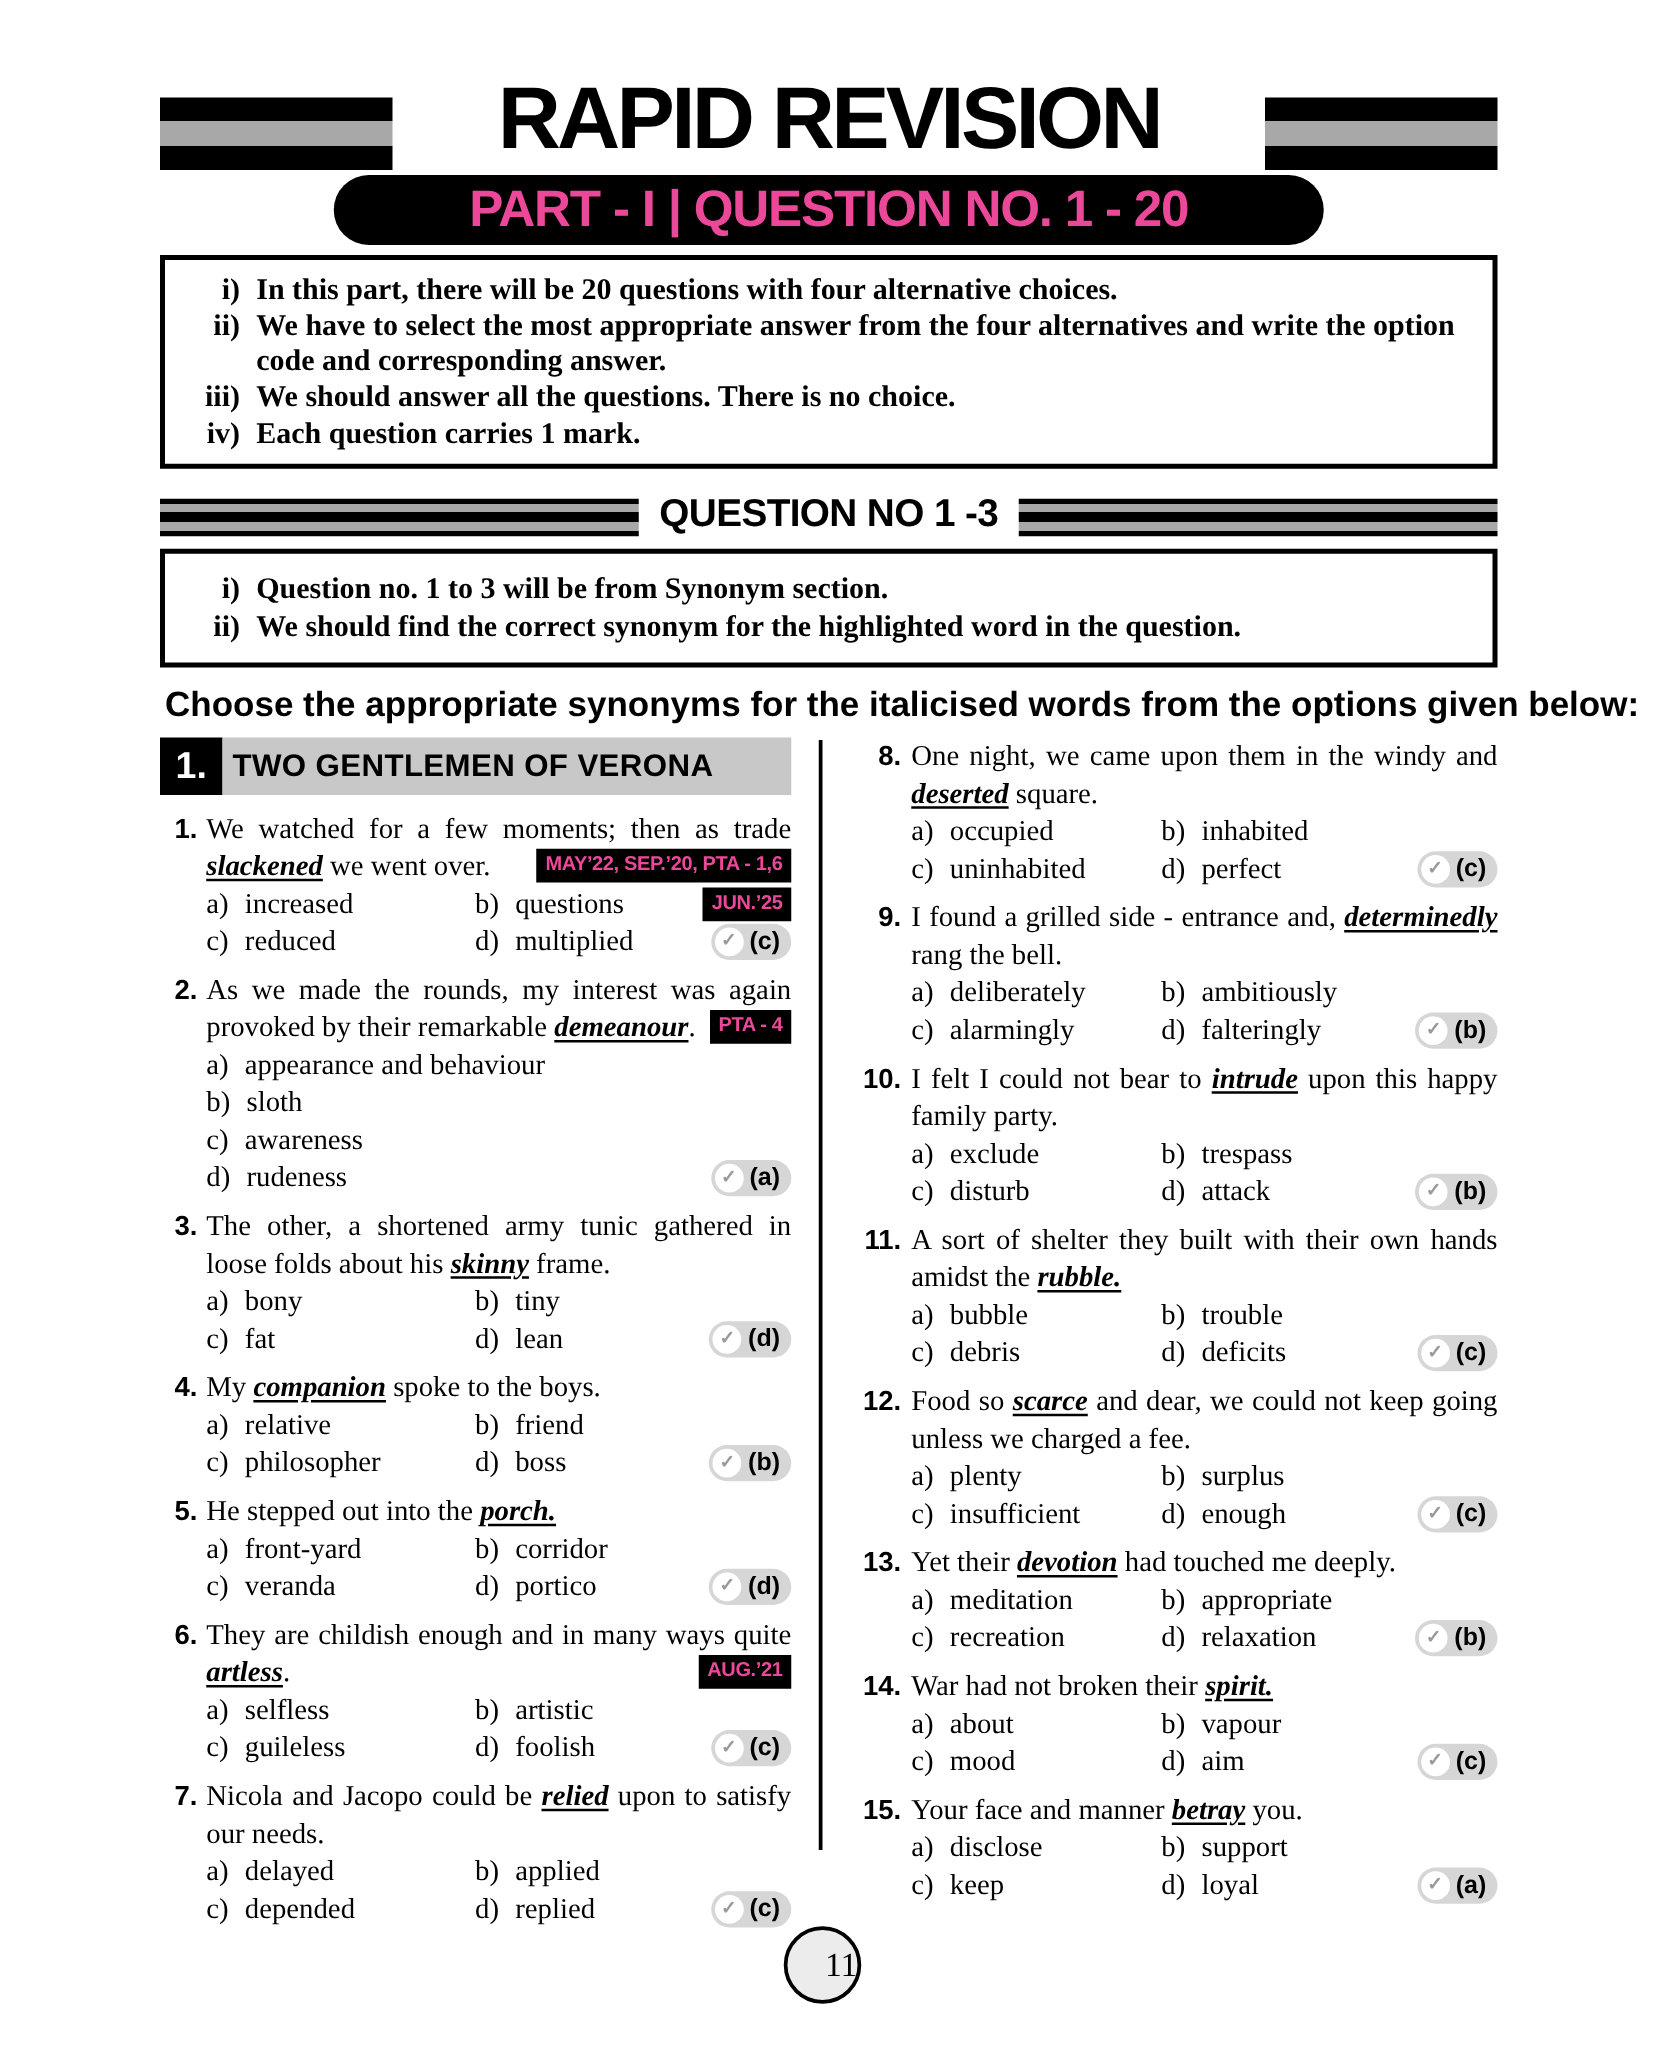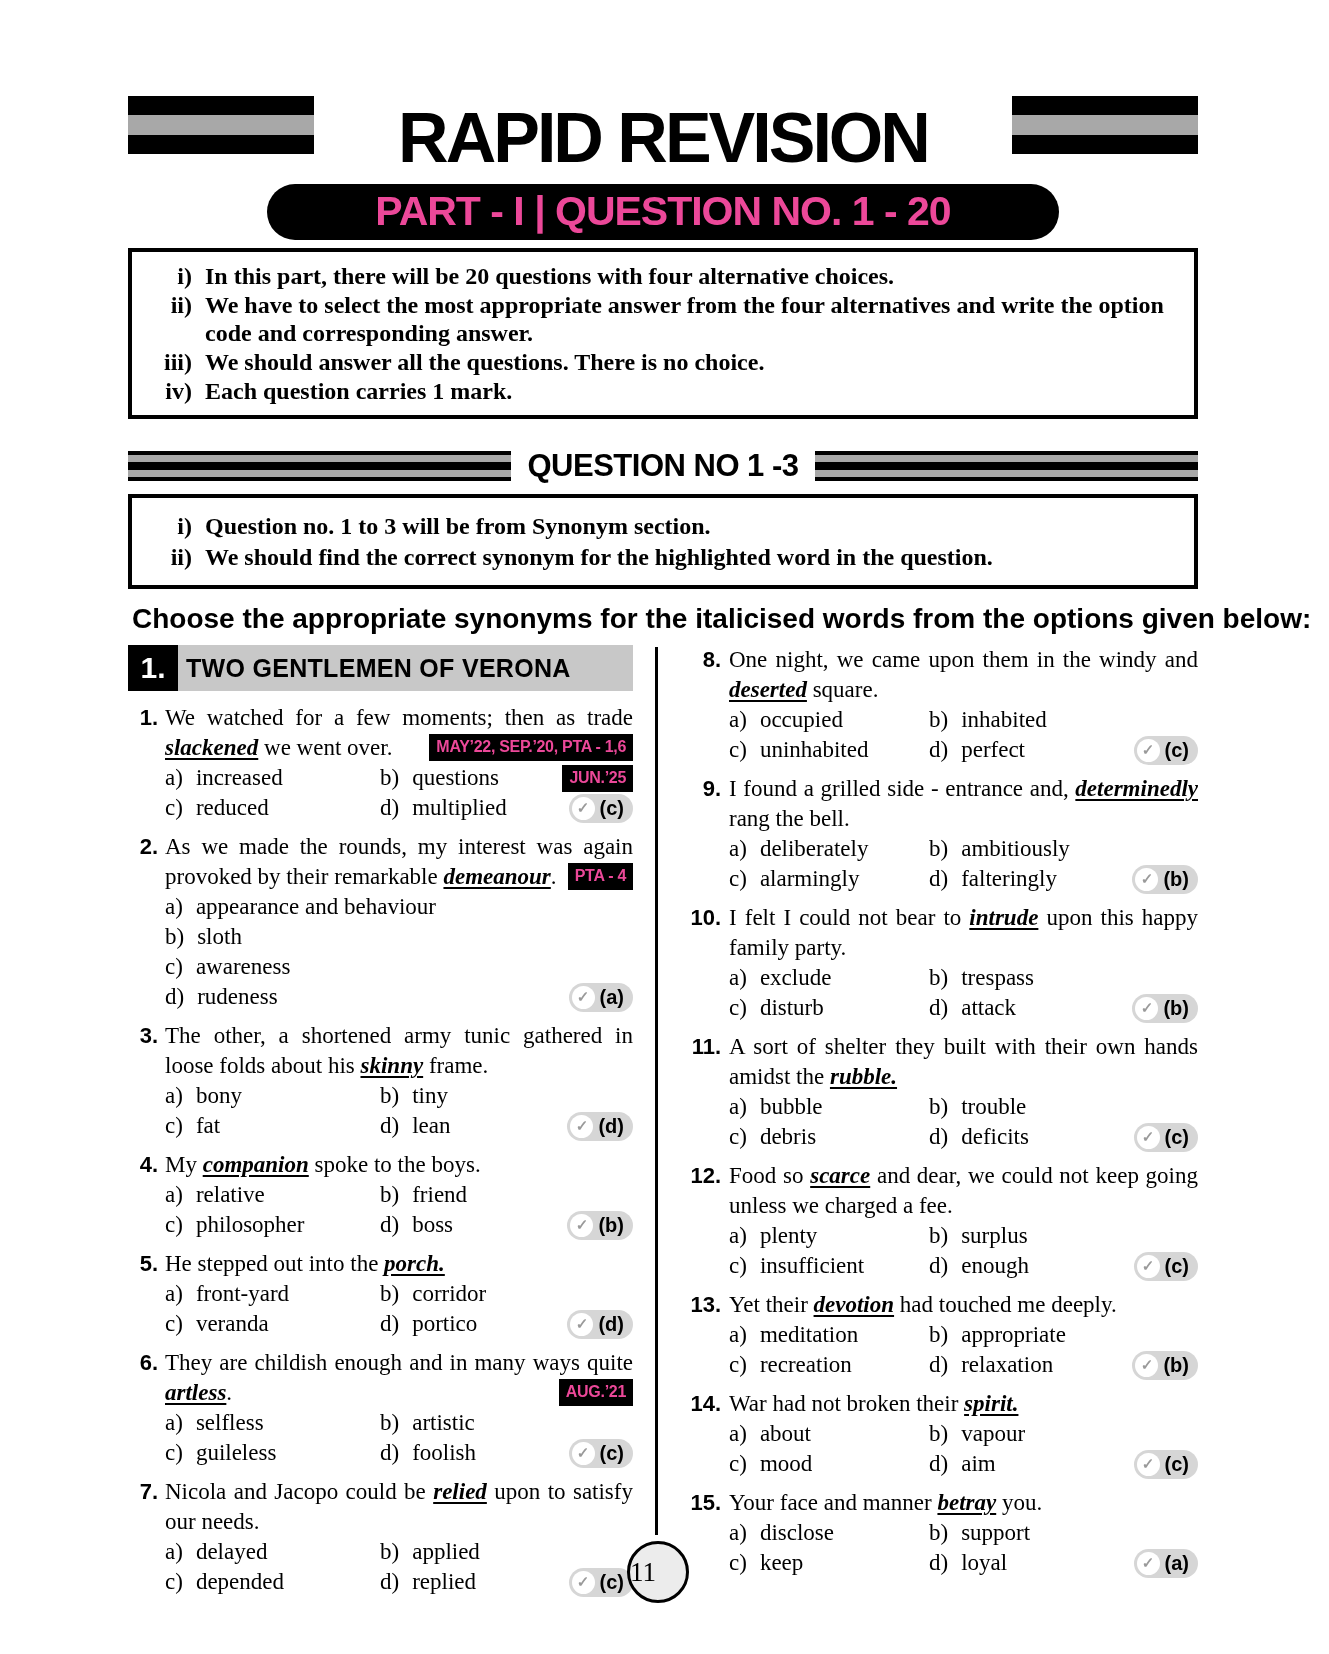--- a/index.html
+++ b/index.html
@@ -3,41 +3,41 @@
 <meta charset="utf-8">
 <style>
   html,body{margin:0;padding:0}
   body{
     width:1329px;height:1654px;position:relative;background:#fff;color:#000;
     font-family:"Liberation Serif",serif;overflow:hidden;
   }
   .content{position:absolute;left:128px;top:0;width:1070px}
 
   
-  .masthead{display:flex;align-items:flex-start;gap:14px;margin-top:96px;height:84px}
+  .masthead{display:flex;align-items:flex-end;gap:14px;margin-top:52px;height:84px}
   .tri-bar{width:186px;height:58px;flex:none;
     background:linear-gradient(to bottom,#000 0 33%,#a8a8a8 33% 67%,#000 67% 100%)}
   .main-title{flex:1;text-align:center;font-family:"Liberation Sans",sans-serif;
     font-weight:bold;font-size:70px;letter-spacing:-3px;line-height:84px;white-space:nowrap}
 
   .part-banner{margin:4px auto 0;width:792px;height:56px;background:#000;border-radius:28px;
     color:#ec4899;text-align:center;font-family:"Liberation Sans",sans-serif;font-weight:bold;
     font-size:41px;line-height:55px;letter-spacing:-1px}
 
   
   .inst-box{border:4px solid #000;margin-top:8px;padding:9px 16px 9px 8px;
     font-weight:bold;font-size:24px;line-height:28px}
   .inst-item{display:flex;gap:13px;margin:1px 0}
   .inst-num{flex:none;width:52px;text-align:right}
   .inst-text{flex:1}
   .box2{margin-top:10px;padding-top:11px;padding-bottom:11px}
   .box2 .inst-item{margin:3px 0}
 
   
-  .sec-head{display:flex;align-items:center;margin-top:29px;gap:16px}
+  .sec-head{display:flex;align-items:flex-end;margin-top:18px;gap:16px}
   .stripe-bar{flex:1;height:30px;
     background:linear-gradient(to bottom,#000 0 13%,#a8a8a8 13% 36%,#000 36% 62%,#a8a8a8 62% 86%,#000 86% 100%)}
   .sec-title{font-family:"Liberation Sans",sans-serif;font-weight:bold;font-size:31px;white-space:nowrap;letter-spacing:-0.5px}
 
   .directive{font-family:"Liberation Sans",sans-serif;font-weight:bold;font-size:28px;
     margin:14px 0 10px 4px;white-space:nowrap}
 
   
   .columns{display:flex;align-items:flex-start}
   .col-left{width:505px;flex:none}
@@ -71,21 +71,21 @@
   .row-badge{margin-left:auto}
 
   .ans-pill{margin-left:auto;display:inline-flex;align-items:center;background:#d6d6d6;
     border-radius:15px;height:29px;padding:0 9px 0 3px;gap:5px;flex:none}
   .ans-check{width:23px;height:23px;border-radius:50%;background:#fff;color:#9a9a9a;
     display:flex;align-items:center;justify-content:center;font-size:15px;font-weight:bold;
     font-family:"Liberation Sans",sans-serif}
   .ans-letter{font-family:"Liberation Sans",sans-serif;font-weight:bold;font-size:20px}
 
   .page-circle{position:absolute;left:627px;top:1541px;width:56px;height:56px;border:3px solid #000;
-    border-radius:50%;background:#ececec;display:flex;align-items:center;justify-content:flex-start;
+    border-radius:50%;background:#ececec;display:flex;align-items:center;justify-content:flex-end;
     font-size:27px}
 </style>
 </head>
 <body>
 
 <div class="content">
 
   <div class="masthead">
     <div class="tri-bar"></div>
     <div class="main-title">RAPID REVISION</div>

